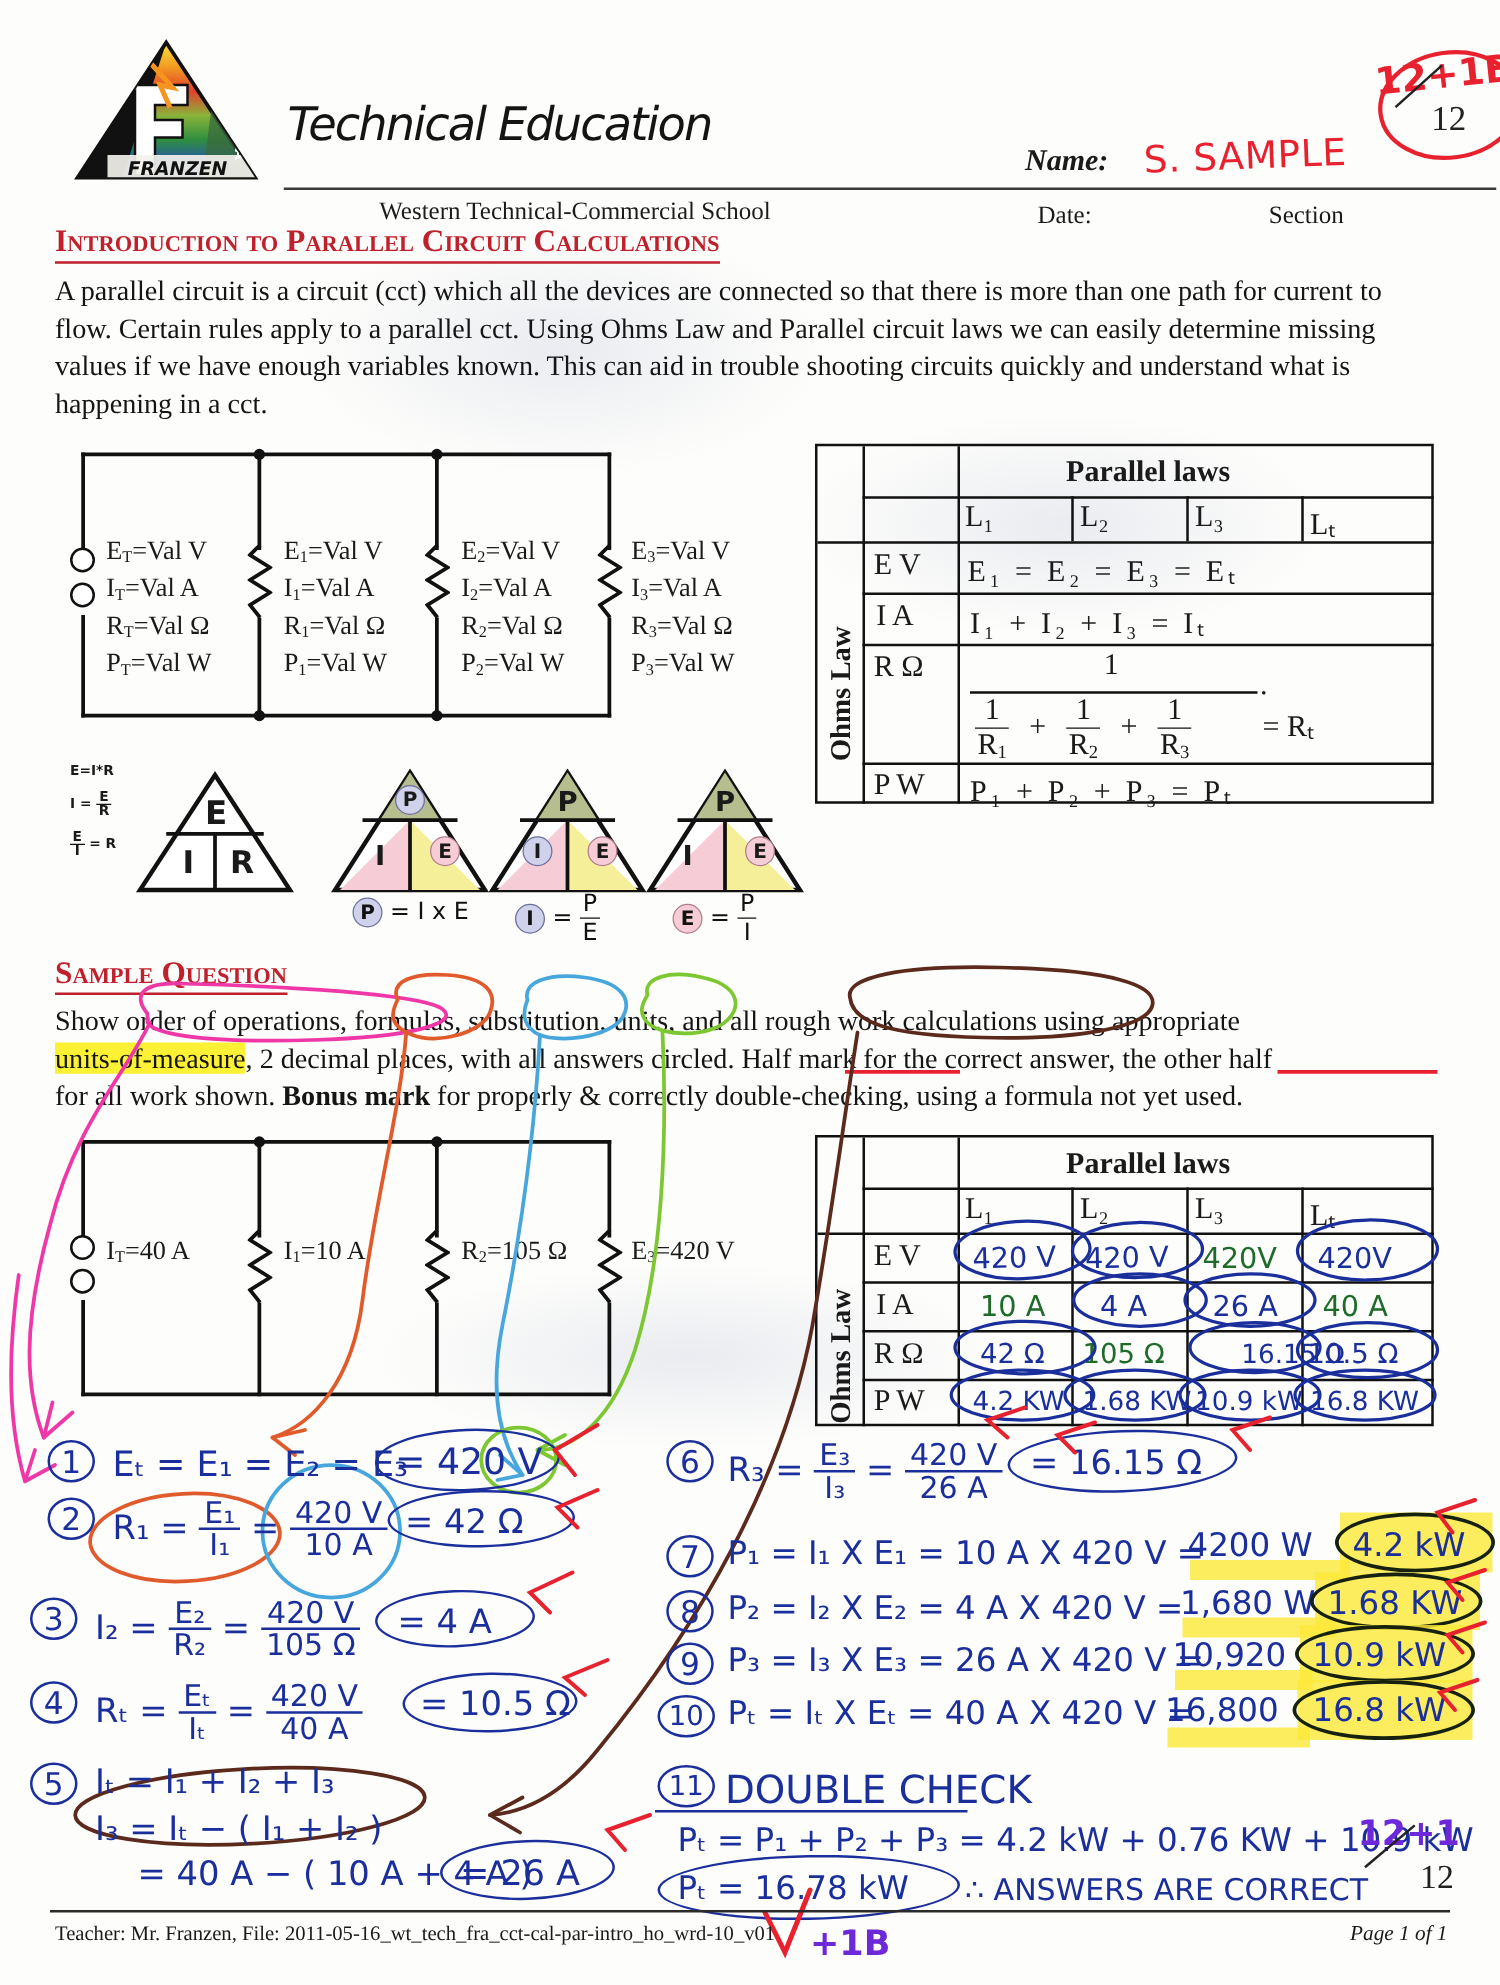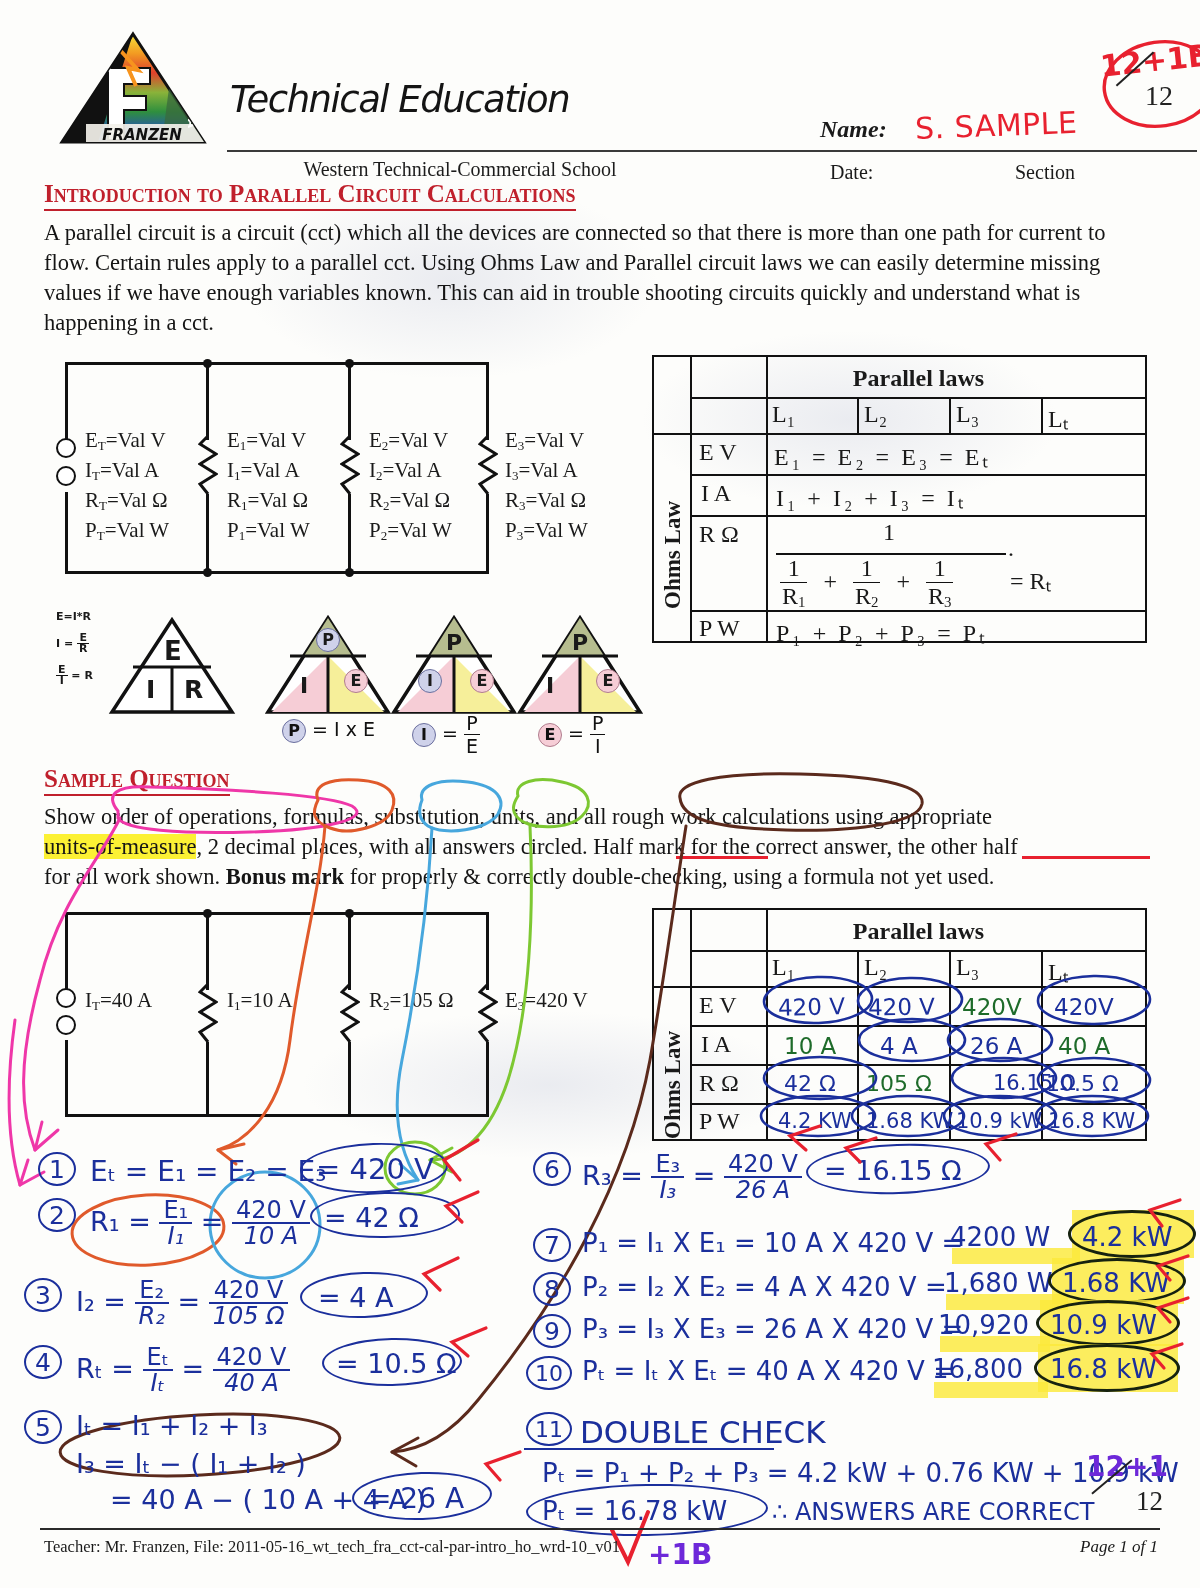--- a/index.html
+++ b/index.html
@@ -140,21 +140,21 @@
   .hw.red { color:#6d28d9; }
   .hw.dark { color:#14228f; }
   .stepnum {
     position:absolute; font-family:"DejaVu Sans", sans-serif;
     color:#1b2f9c; font-size:25px;
     border:2.2px solid #1b2f9c; border-radius:50%;
     width:38px; height:34px; line-height:31px; text-align:center;
   }
   .hwfrac { display:inline-block; text-align:center; vertical-align:middle; line-height:1.02; }
   .hwfrac .n { display:block; border-bottom:2.2px solid currentColor; padding:0 4px; }
-  .hwfrac .d { display:block; padding:0 4px;font-style:italic; }
+  .hwfrac .d { display:block; padding:0 4px; }
 
   .ell {
     position:absolute; border:2.6px solid #1b2f9c; border-radius:50%;
     pointer-events:none;
   }
   .ell.blk { border-color:#16220f; border-width:3px; }
 
   .yhl { position:absolute; background:#fbe93b; opacity:.82; }
   .redline { position:absolute; background:#e8212f; height:3px; }
 

